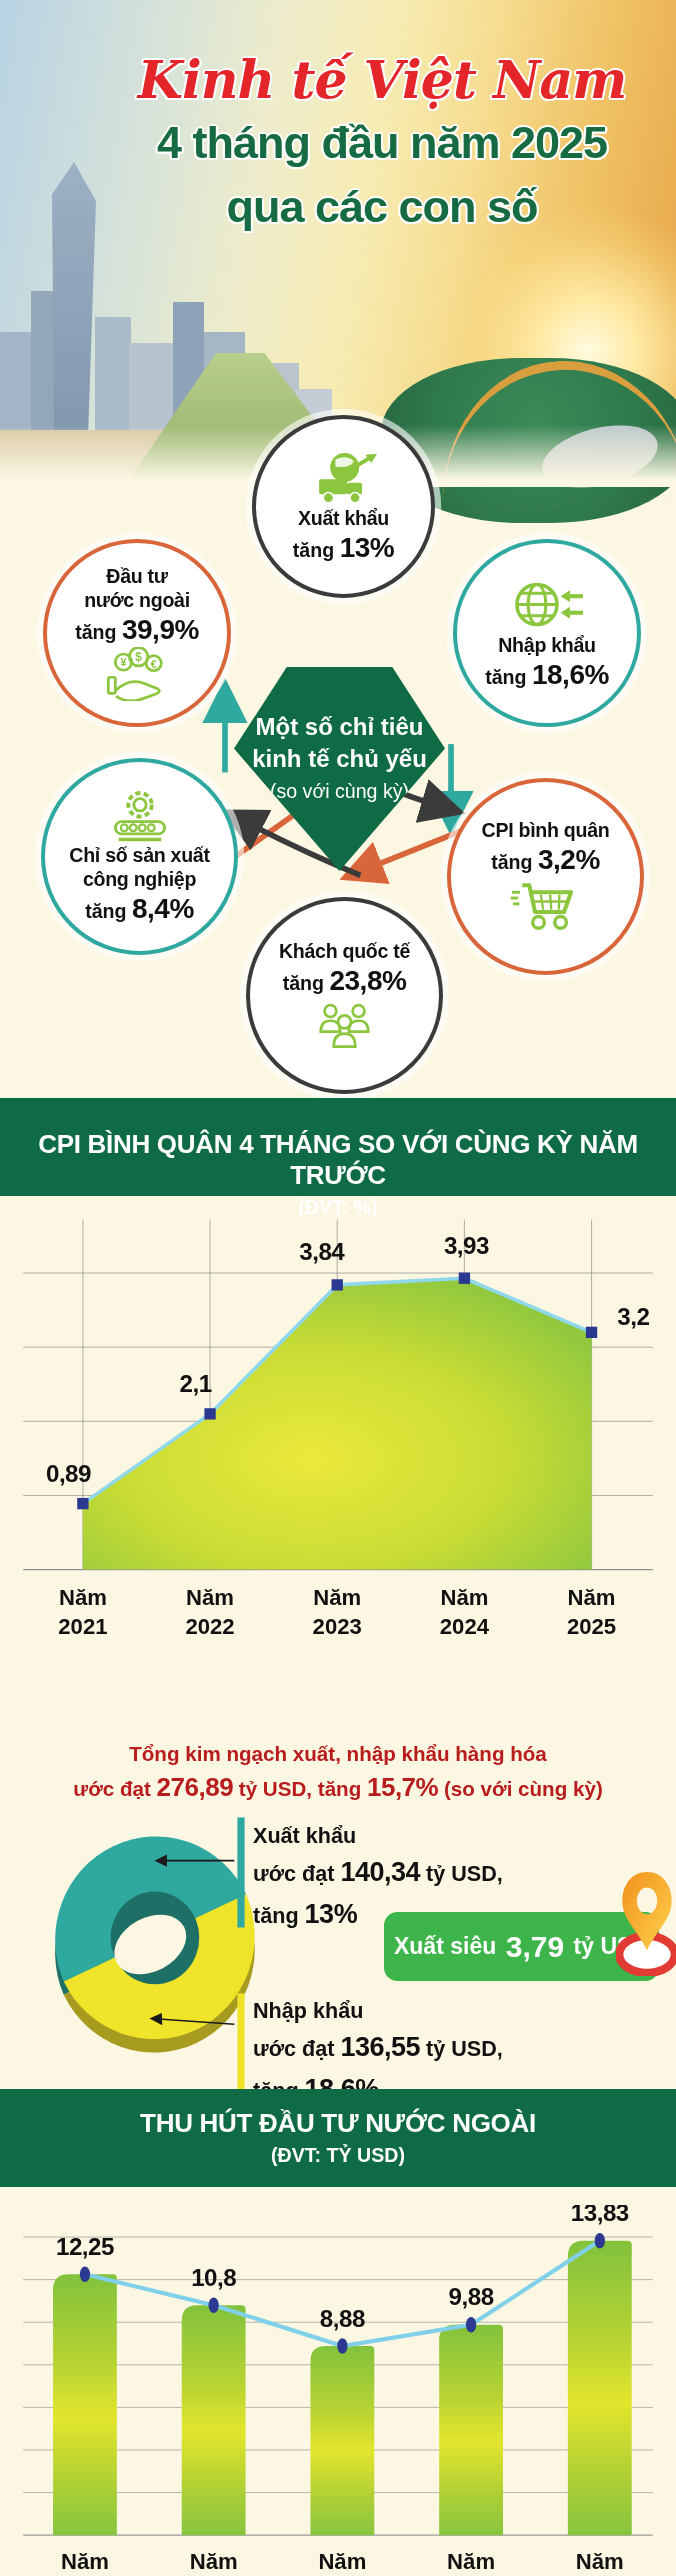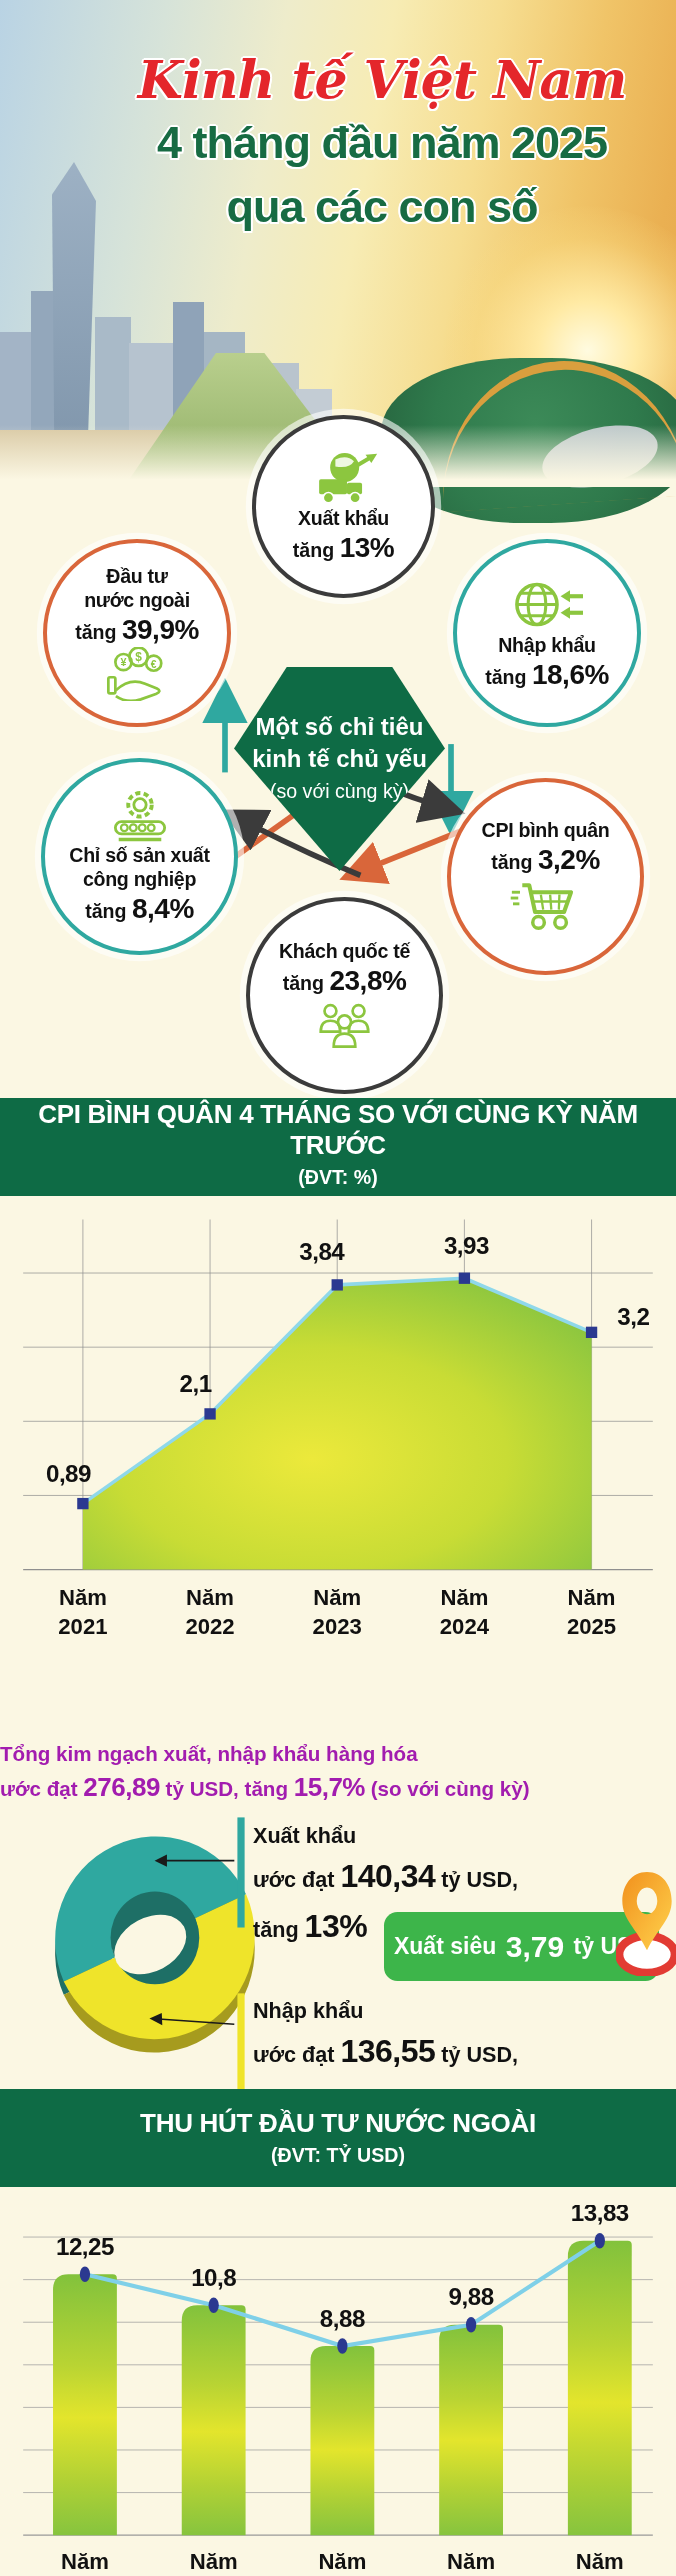--- a/index.html
+++ b/index.html
@@ -51,25 +51,25 @@
   .band{position:absolute;left:0;width:100%;background:#0E6B45;color:#fff;text-align:center;}
   .band .t1{font-weight:bold;font-size:26px;letter-spacing:-0.3px;}
   .band .t2{font-weight:bold;font-size:19.6px;margin-top:5.2px;}
 
   
   svg text{font-family:"Liberation Sans",sans-serif;}
   .val-label{font-size:47px;font-weight:bold;fill:#111;letter-spacing:-1px;}
   .axis-label{font-size:43px;font-weight:bold;fill:#111;}
 
   
-  .intro{position:absolute;left:0;width:100%;color:#a21caf;
+  .intro{position:absolute;left:0;width:100%;text-align:center;color:#b91c1c;
     font-size:20.6px;font-weight:bold;line-height:1.4;}
   .intro .num{font-size:26px;letter-spacing:-0.5px;}
   .tr-label{position:absolute;color:#111;font-size:21.6px;font-weight:bold;line-height:1.55;}
-  .tr-label .num{font-size:32px;letter-spacing:-0.5px;}
+  .tr-label .num{font-size:27px;letter-spacing:-0.5px;}
   .pill{position:absolute;left:384px;top:1912px;width:275px;height:69px;background:#3DB54A;
     border-radius:13.4px;color:#fff;display:flex;align-items:center;justify-content:center;
     font-size:23px;font-weight:bold;}
   .pill .pill-n{font-size:30px;margin:0 3.1px;}
 </style>
 </head>
 <body>
 
 <div id="canvas">
 
@@ -224,21 +224,21 @@
       <circle cx="34" cy="26" r="11" fill="none" stroke="#8CC63F" stroke-width="5"></circle>
       <path d="M16,64 q0,-20 18,-20 q18,0 18,20 z" fill="none" stroke="#8CC63F" stroke-width="5"></path>
       <circle cx="86" cy="26" r="11" fill="none" stroke="#8CC63F" stroke-width="5"></circle>
       <path d="M68,64 q0,-20 18,-20 q18,0 18,20 z" fill="none" stroke="#8CC63F" stroke-width="5"></path>
       <circle cx="60" cy="46" r="12" fill="none" stroke="#8CC63F" stroke-width="5"></circle>
       <path d="M40,92 q0,-24 20,-24 q20,0 20,24 z" fill="none" stroke="#8CC63F" stroke-width="5"></path>
     </svg>
   </div>
 
   <div class="band" style="top:1098px;height:98px">
-    <div class="t1" style="margin-top:1px">CPI BÌNH QUÂN 4 THÁNG SO VỚI CÙNG KỲ NĂM TRƯỚC</div>
+    <div class="t1" style="margin-top:31px">CPI BÌNH QUÂN 4 THÁNG SO VỚI CÙNG KỲ NĂM TRƯỚC</div>
     <div class="t2">(ĐVT: %)</div>
   </div>
   <svg id="cpi-svg" class="abs" style="left:0;top:1196px" width="676" height="464" viewBox="0 0 1313 900">
     <defs>
       <radialGradient id="areaGrad" cx="45%" cy="62%" r="70%">
         <stop offset="0%" stop-color="#ECE93B"></stop>
           <stop offset="55%" stop-color="#C8DC35"></stop>
           <stop offset="100%" stop-color="#8CC63F"></stop>
       </radialGradient>
     </defs>

